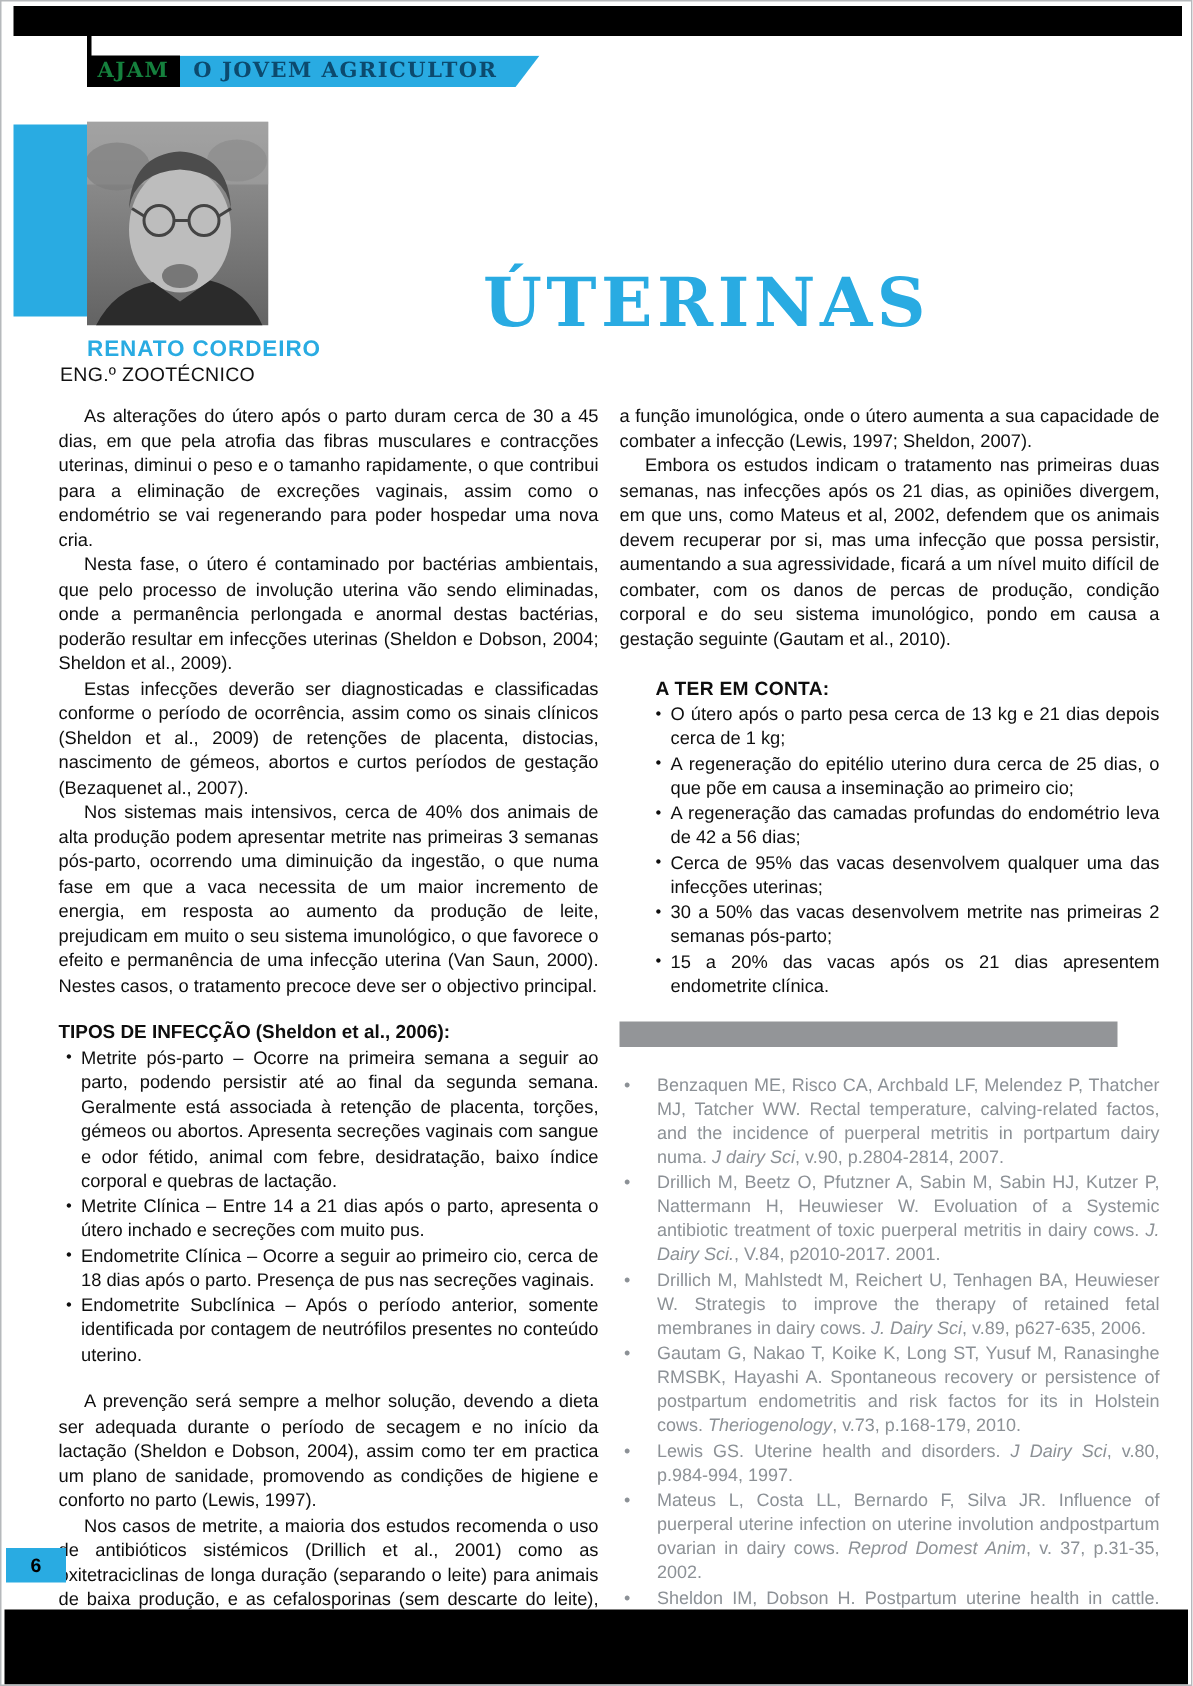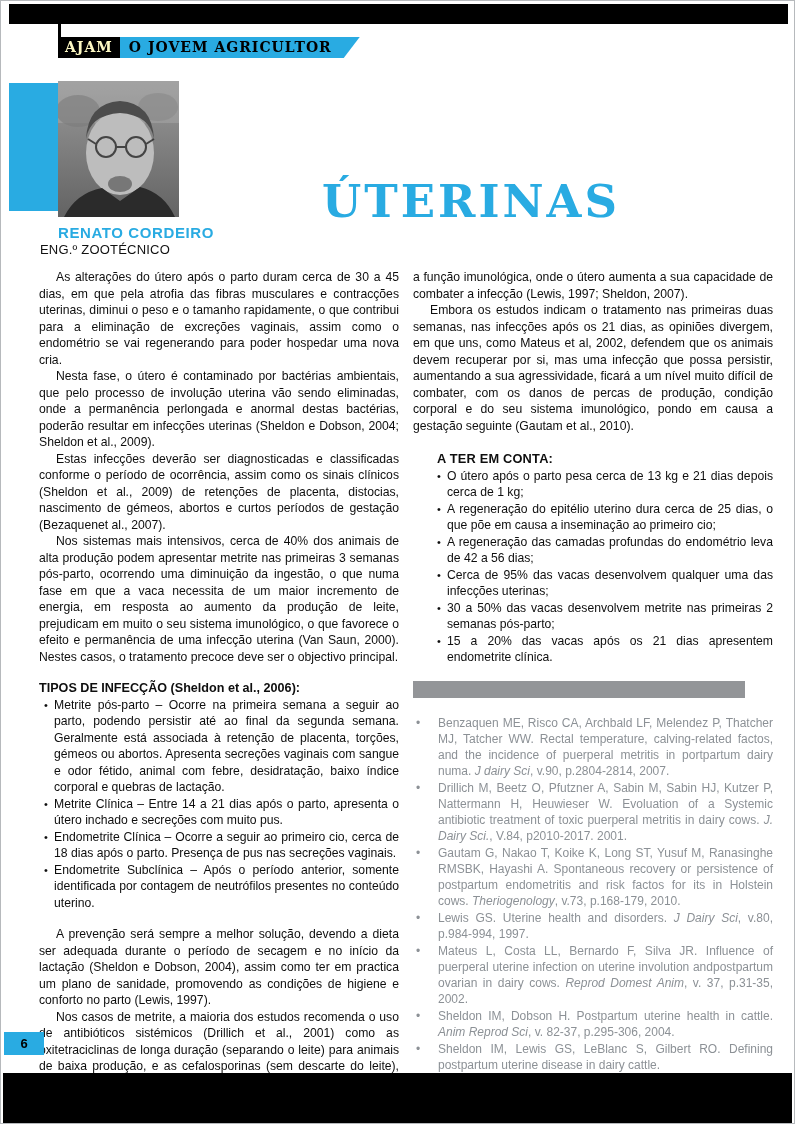--- a/index.html
+++ b/index.html
@@ -8,22 +8,22 @@
     background:#ffffff;border:1px solid #b6b9bc;box-sizing:border-box;overflow:hidden;
     font-family:"Liberation Sans",sans-serif;color:#0e0e0e;
   }
   
   .topbar{position:absolute;left:8px;right:6px;top:3px;height:20px;background:#000;}
   .connector{position:absolute;left:57px;top:22px;width:3px;height:15px;background:#000;}
   .bottombar{position:absolute;left:2px;right:2px;top:1072px;height:50px;background:#000;}
   
   .masthead{position:absolute;left:57px;top:36px;height:21px;display:flex;
     font-family:"DejaVu Serif",serif;font-weight:bold;font-size:14px;line-height:21px;}
-  .brand{background:#000;color:#fef9c3;padding:0 7px;letter-spacing:1px;}
-  .pub{background:#29ABE2;color:#000000;padding:0 28px 0 9px;letter-spacing:1px;
+  .brand{background:#000;color:#15803d;padding:0 7px;letter-spacing:1px;}
+  .pub{background:#29ABE2;color:#0c4a6e;padding:0 28px 0 9px;letter-spacing:1px;
     clip-path:polygon(0 0,100% 0,calc(100% - 16px) 100%,0 100%);}
   
   .accent-strip{position:absolute;left:8px;top:82px;width:49px;height:128px;background:#29ABE2;}
   .photo{position:absolute;left:57px;top:80px;width:121px;height:136px;}
   .title-line{position:absolute;font-family:"DejaVu Serif",serif;font-weight:bold;
     color:#29ABE2;font-size:45px;letter-spacing:3px;white-space:nowrap;}
   .title-1{left:218px;top:118px;}
   .title-2{left:321px;top:174px;}
   .author-name{position:absolute;left:57px;top:223px;color:#29ABE2;font-weight:bold;
     font-size:15px;letter-spacing:.6px;}
@@ -143,20 +143,21 @@
           </ul>
       </div>
 
       <div class="divider"></div>
 
       <div class="biblio">
         <ul class="refs">
 
         <li><span>Benzaquen ME, Risco CA, Archbald LF, Melendez P, Thatcher MJ, Tatcher WW. Rectal temperature, calving-related factos, and the incidence of puerperal metritis in portpartum dairy numa. </span><i>J dairy Sci</i><span>, v.90, p.2804-2814, 2007.</span></li>
             <li><span>Drillich M, Beetz O, Pfutzner A, Sabin M, Sabin HJ, Kutzer P, Nattermann H, Heuwieser W. Evoluation of a Systemic antibiotic treatment of toxic puerperal metritis in dairy cows. </span><i>J. Dairy Sci.</i><span>, V.84, p2010-2017. 2001.</span></li>
+            <li><span>Drillich M, Mahlstedt M, Reichert U, Tenhagen BA, Heuwieser W. Strategis to improve the therapy of retained fetal membranes in dairy cows. </span><i>J. Dairy Sci</i><span>, v.89, p627-635, 2006.</span></li>
             <li><span>Gautam G, Nakao T, Koike K, Long ST, Yusuf M, Ranasinghe RMSBK, Hayashi A. Spontaneous recovery or persistence of postpartum endometritis and risk factos for its in Holstein cows. </span><i>Theriogenology</i><span>, v.73, p.168-179, 2010.</span></li>
             <li><span>Lewis GS. Uterine health and disorders. </span><i>J Dairy Sci</i><span>, v.80, p.984-994, 1997.</span></li>
             <li><span>Mateus L, Costa LL, Bernardo F, Silva JR. Influence of puerperal uterine infection on uterine involution andpostpartum ovarian in dairy cows. </span><i>Reprod Domest Anim</i><span>, v. 37, p.31-35, 2002.</span></li>
             <li><span>Sheldon IM, Dobson H. Postpartum uterine health in cattle. </span><i>Anim Reprod Sci</i><span>, v. 82-37, p.295-306, 2004.</span></li>
             <li><span>Sheldon IM, Lewis GS, LeBlanc S, Gilbert RO. Defining postpartum uterine disease in dairy cattle. </span></li>
           </ul>
       </div>
     </div>
 
   </div>

